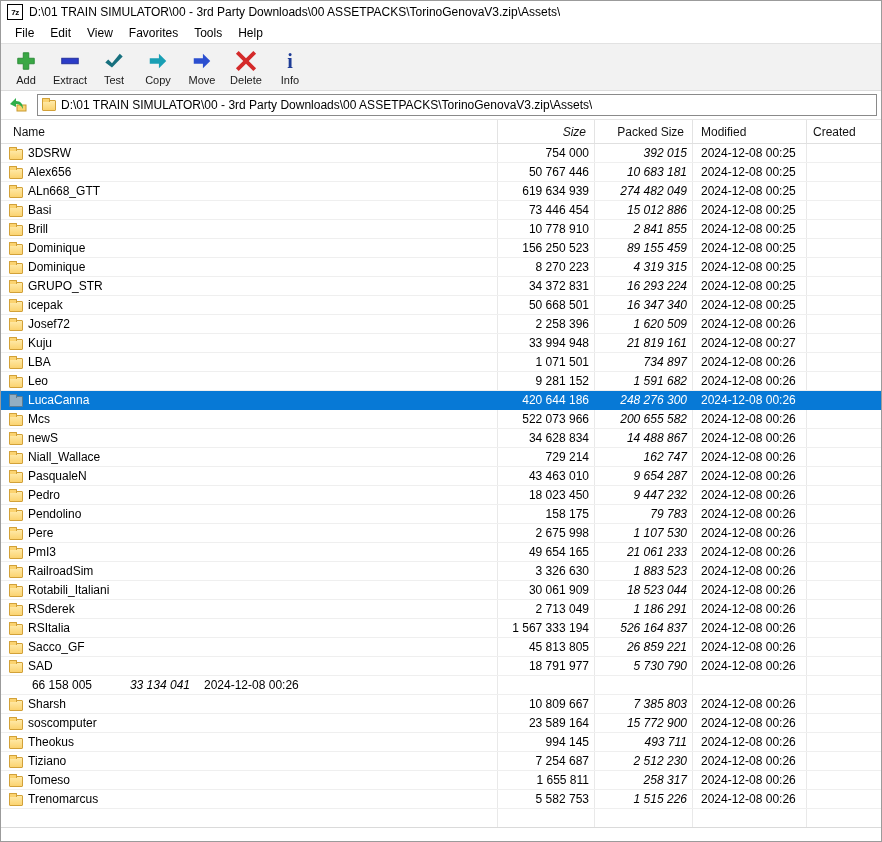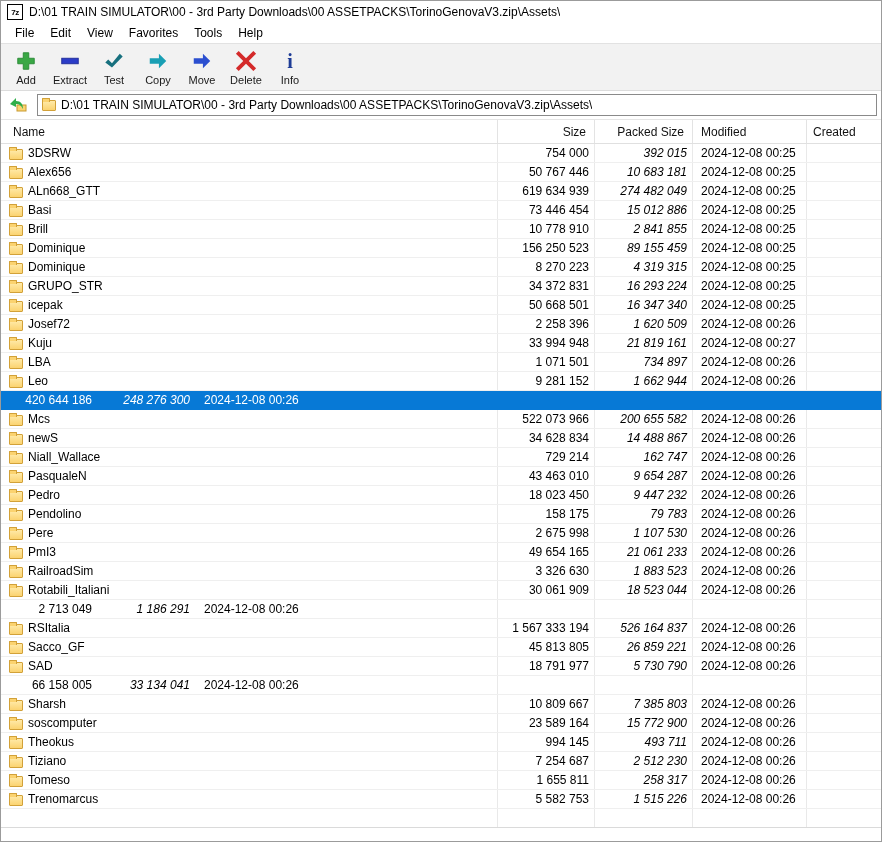--- a/index.html
+++ b/index.html
@@ -50,21 +50,21 @@
   .selected .folder-icon { background:#93aec2; border-color:#5d7c92; }
   .selected .folder-icon::before { background:#93aec2; border-color:#5d7c92; }
   .address-field .folder-icon { margin-top:0; }
 
   
   .list-header { height:25px; flex:none; display:flex; align-items:center; background:#fff;
     border-top:1px solid #e5e5e5; border-bottom:1px solid #e0e0e0; }
   .hcell { height:100%; display:flex; align-items:center; border-right:1px solid #e3e3e3;
     padding:0 8px; color:#111; }
   .h-name { width:497px; padding-left:12px; }
-  .h-size { width:97px; justify-content:flex-end; }
+  .h-size { width:97px; justify-content:flex-end;font-style:italic; }
   .h-packed { width:98px; justify-content:flex-end; }
   .h-modified { width:114px; padding-left:8px; }
   .h-created { flex:1; border-right:none; padding-left:6px; }
 
   
   .list-body { flex:1; position:relative; overflow:hidden; background:
     linear-gradient(#e9e9e9,#e9e9e9) 496px 0/1px 100% no-repeat,
     linear-gradient(#e9e9e9,#e9e9e9) 593px 0/1px 100% no-repeat,
     linear-gradient(#e9e9e9,#e9e9e9) 691px 0/1px 100% no-repeat,
     linear-gradient(#e9e9e9,#e9e9e9) 805px 0/1px 100% no-repeat; }
@@ -300,25 +300,29 @@
         <div class="cell c-packed">734 897</div>
         <div class="cell c-modified">2024-12-08 00:26</div>
         <div class="cell c-created"></div>
       </div>
       <div class="row">
         <div class="cell c-name">
           <span class="folder-icon"></span>
           <span>Leo</span>
         </div>
         <div class="cell c-size">9 281 152</div>
-        <div class="cell c-packed">1 662 944</div>
+        <div class="cell c-packed">1 591 682</div>
         <div class="cell c-modified">2024-12-08 00:26</div>
         <div class="cell c-created"></div>
       </div>
       <div class="row selected">
+        <div class="cell c-name">
+          <span class="folder-icon"></span>
+          <span>LucaCanna</span>
+        </div>
         <div class="cell c-size">420 644 186</div>
         <div class="cell c-packed">248 276 300</div>
         <div class="cell c-modified">2024-12-08 00:26</div>
         <div class="cell c-created"></div>
       </div>
       <div class="row">
         <div class="cell c-name">
           <span class="folder-icon"></span>
           <span>Mcs</span>
         </div>
@@ -411,20 +415,24 @@
         <div class="cell c-name">
           <span class="folder-icon"></span>
           <span>Rotabili_Italiani</span>
         </div>
         <div class="cell c-size">30 061 909</div>
         <div class="cell c-packed">18 523 044</div>
         <div class="cell c-modified">2024-12-08 00:26</div>
         <div class="cell c-created"></div>
       </div>
       <div class="row">
+        <div class="cell c-name">
+          <span class="folder-icon"></span>
+          <span>RSderek</span>
+        </div>
         <div class="cell c-size">2 713 049</div>
         <div class="cell c-packed">1 186 291</div>
         <div class="cell c-modified">2024-12-08 00:26</div>
         <div class="cell c-created"></div>
       </div>
       <div class="row">
         <div class="cell c-name">
           <span class="folder-icon"></span>
           <span>RSItalia</span>
         </div>

